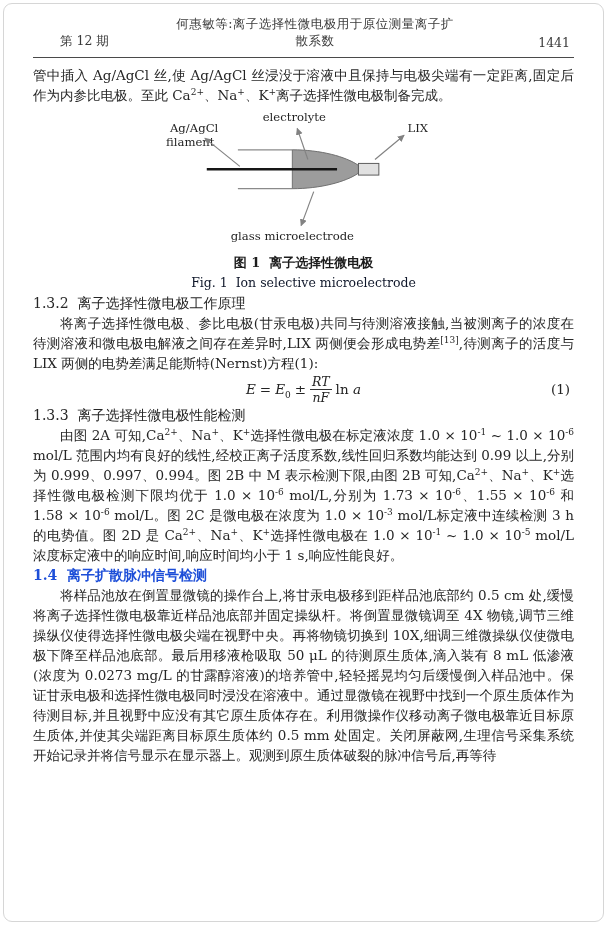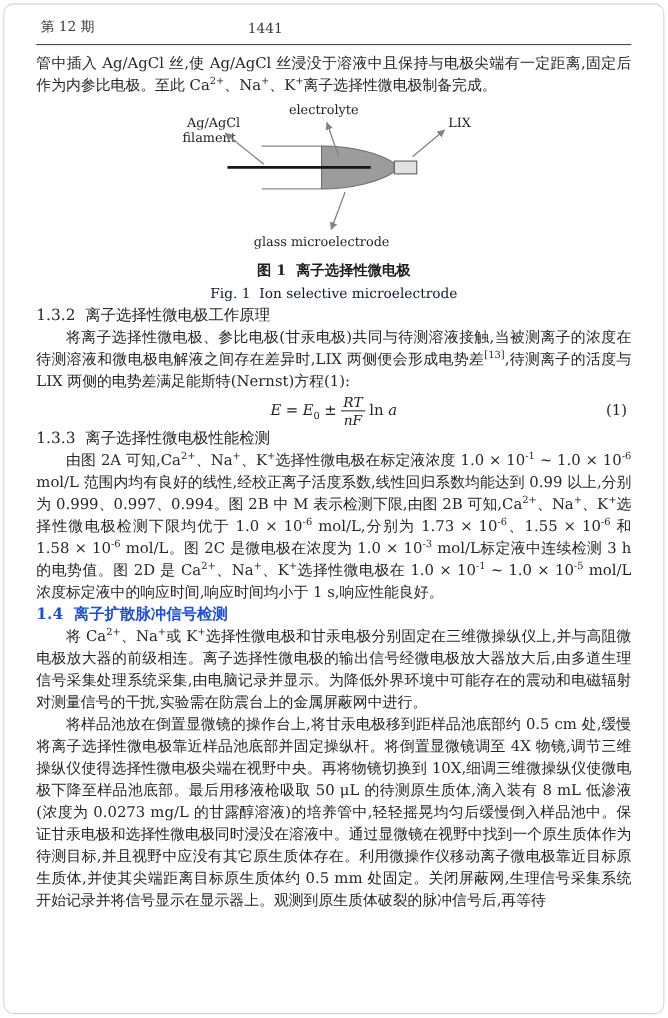--- a/index.html
+++ b/index.html
@@ -2,21 +2,21 @@
 <html><head>
 <meta charset="utf-8">
 <style>
   html,body{margin:0;padding:0;width:607px;height:925px;background:#ffffff;overflow:hidden;}
   .scan-frame{position:absolute;inset:3px;border:1px solid #d6d6d6;border-radius:9px;pointer-events:none;}
   .page{position:relative;width:607px;height:925px;box-sizing:border-box;padding:10px 33px 0 33px;
         font-family:"DejaVu Serif","Liberation Serif",serif;color:#2e2e2e;}
   
   .hdr{display:flex;align-items:flex-end;font-size:12.5px;color:#3a3a3a;
        padding:6px 4px 7px 4px;border-bottom:1.6px solid #4a4a4a;}
-  .hdr .issue{width:110px;}
+  .hdr .issue{width:110px;margin-left:23px;}
   .hdr .rtitle{flex:1;text-align:center;letter-spacing:.5px;}
   .hdr .pno{width:110px;text-align:right;}
   
   .bodytext{margin-top:7px;font-size:13.5px;line-height:20px;text-align:justify;color:#262626;}
   p.para{margin:0;text-indent:2em;}
   p.para.noindent{text-indent:0;}
   h3.sec{margin:0;font-size:14px;font-weight:normal;line-height:20px;white-space:pre-wrap;}
   h3.sec.bold{font-weight:bold;color:#1d4ed8;}
   sup{font-size:9px;line-height:0;vertical-align:super;}
   sub{font-size:9px;line-height:0;vertical-align:sub;}
@@ -41,20 +41,21 @@
   .frac .den{padding-top:1px;}
   .eq-num{position:absolute;right:4px;top:50%;transform:translateY(-50%);}
 </style>
 </head>
 <body>
 
 <div class="page">
 
   <header class="hdr">
     <span class="issue">第 12 期</span>
+    <span class="rtitle">何惠敏等:离子选择性微电极用于原位测量离子扩散系数</span>
     <span class="pno">1441</span>
   </header>
 
   <main class="bodytext">
 
     <p class="para noindent">管中插入 Ag/AgCl 丝,使 Ag/AgCl 丝浸没于溶液中且保持与电极尖端有一定距离,固定后作为内参比电极。至此 Ca<sup>2+</sup>、Na<sup>+</sup>、K<sup>+</sup>离子选择性微电极制备完成。</p>
 
     <figure class="fig1">
       <svg width="340" height="140" viewBox="0 0 340 144">
         <defs>
@@ -102,18 +103,17 @@
         <span><span>ln</span>&nbsp;<i>a</i></span>
       </span>
       <span class="eq-num">(1)</span>
     </div>
 
 
     <h3 class="sec">1.3.3  离子选择性微电极性能检测</h3>
     <p class="para">由图 2A 可知,Ca<sup>2+</sup>、Na<sup>+</sup>、K<sup>+</sup>选择性微电极在标定液浓度 1.0 × 10<sup>-1</sup> ~ 1.0 × 10<sup>-6</sup> mol/L 范围内均有良好的线性,经校正离子活度系数,线性回归系数均能达到 0.99 以上,分别为 0.999、0.997、0.994。图 2B 中 M 表示检测下限,由图 2B 可知,Ca<sup>2+</sup>、Na<sup>+</sup>、K<sup>+</sup>选择性微电极检测下限均优于 1.0 × 10<sup>-6</sup> mol/L,分别为 1.73 × 10<sup>-6</sup>、1.55 × 10<sup>-6</sup> 和 1.58 × 10<sup>-6</sup> mol/L。图 2C 是微电极在浓度为 1.0 × 10<sup>-3</sup> mol/L标定液中连续检测 3 h 的电势值。图 2D 是 Ca<sup>2+</sup>、Na<sup>+</sup>、K<sup>+</sup>选择性微电极在 1.0 × 10<sup>-1</sup> ~ 1.0 × 10<sup>-5</sup> mol/L 浓度标定液中的响应时间,响应时间均小于 1 s,响应性能良好。</p>
 
     <h3 class="sec bold">1.4  离子扩散脉冲信号检测</h3>
-    <p class="para">将 Ca<sup>2+</sup>、Na<sup>+</sup>或 K<sup>+</sup>选择性微电极和甘汞电极分别固定在三维微操纵仪上,并与高阻微电极放大器的前级相连。离子选择性微电极的输出信号经微电极放大器放大后,由多道生理信号采集处理系统采集,由电脑记录并显示。为降低外界环境中可能存在的震动和电磁辐射对测量信号的干扰,实验需在防震台上的金属屏蔽网中进行。</p>
     <p class="para">将样品池放在倒置显微镜的操作台上,将甘汞电极移到距样品池底部约 0.5 cm 处,缓慢将离子选择性微电极靠近样品池底部并固定操纵杆。将倒置显微镜调至 4X 物镜,调节三维操纵仪使得选择性微电极尖端在视野中央。再将物镜切换到 10X,细调三维微操纵仪使微电极下降至样品池底部。最后用移液枪吸取 50 μL 的待测原生质体,滴入装有 8 mL 低渗液(浓度为 0.0273 mg/L 的甘露醇溶液)的培养管中,轻轻摇晃均匀后缓慢倒入样品池中。保证甘汞电极和选择性微电极同时浸没在溶液中。通过显微镜在视野中找到一个原生质体作为待测目标,并且视野中应没有其它原生质体存在。利用微操作仪移动离子微电极靠近目标原生质体,并使其尖端距离目标原生质体约 0.5 mm 处固定。关闭屏蔽网,生理信号采集系统开始记录并将信号显示在显示器上。观测到原生质体破裂的脉冲信号后,再等待</p>
 
   </main>
 </div>
 <div class="scan-frame"></div>
 
 </body></html>

